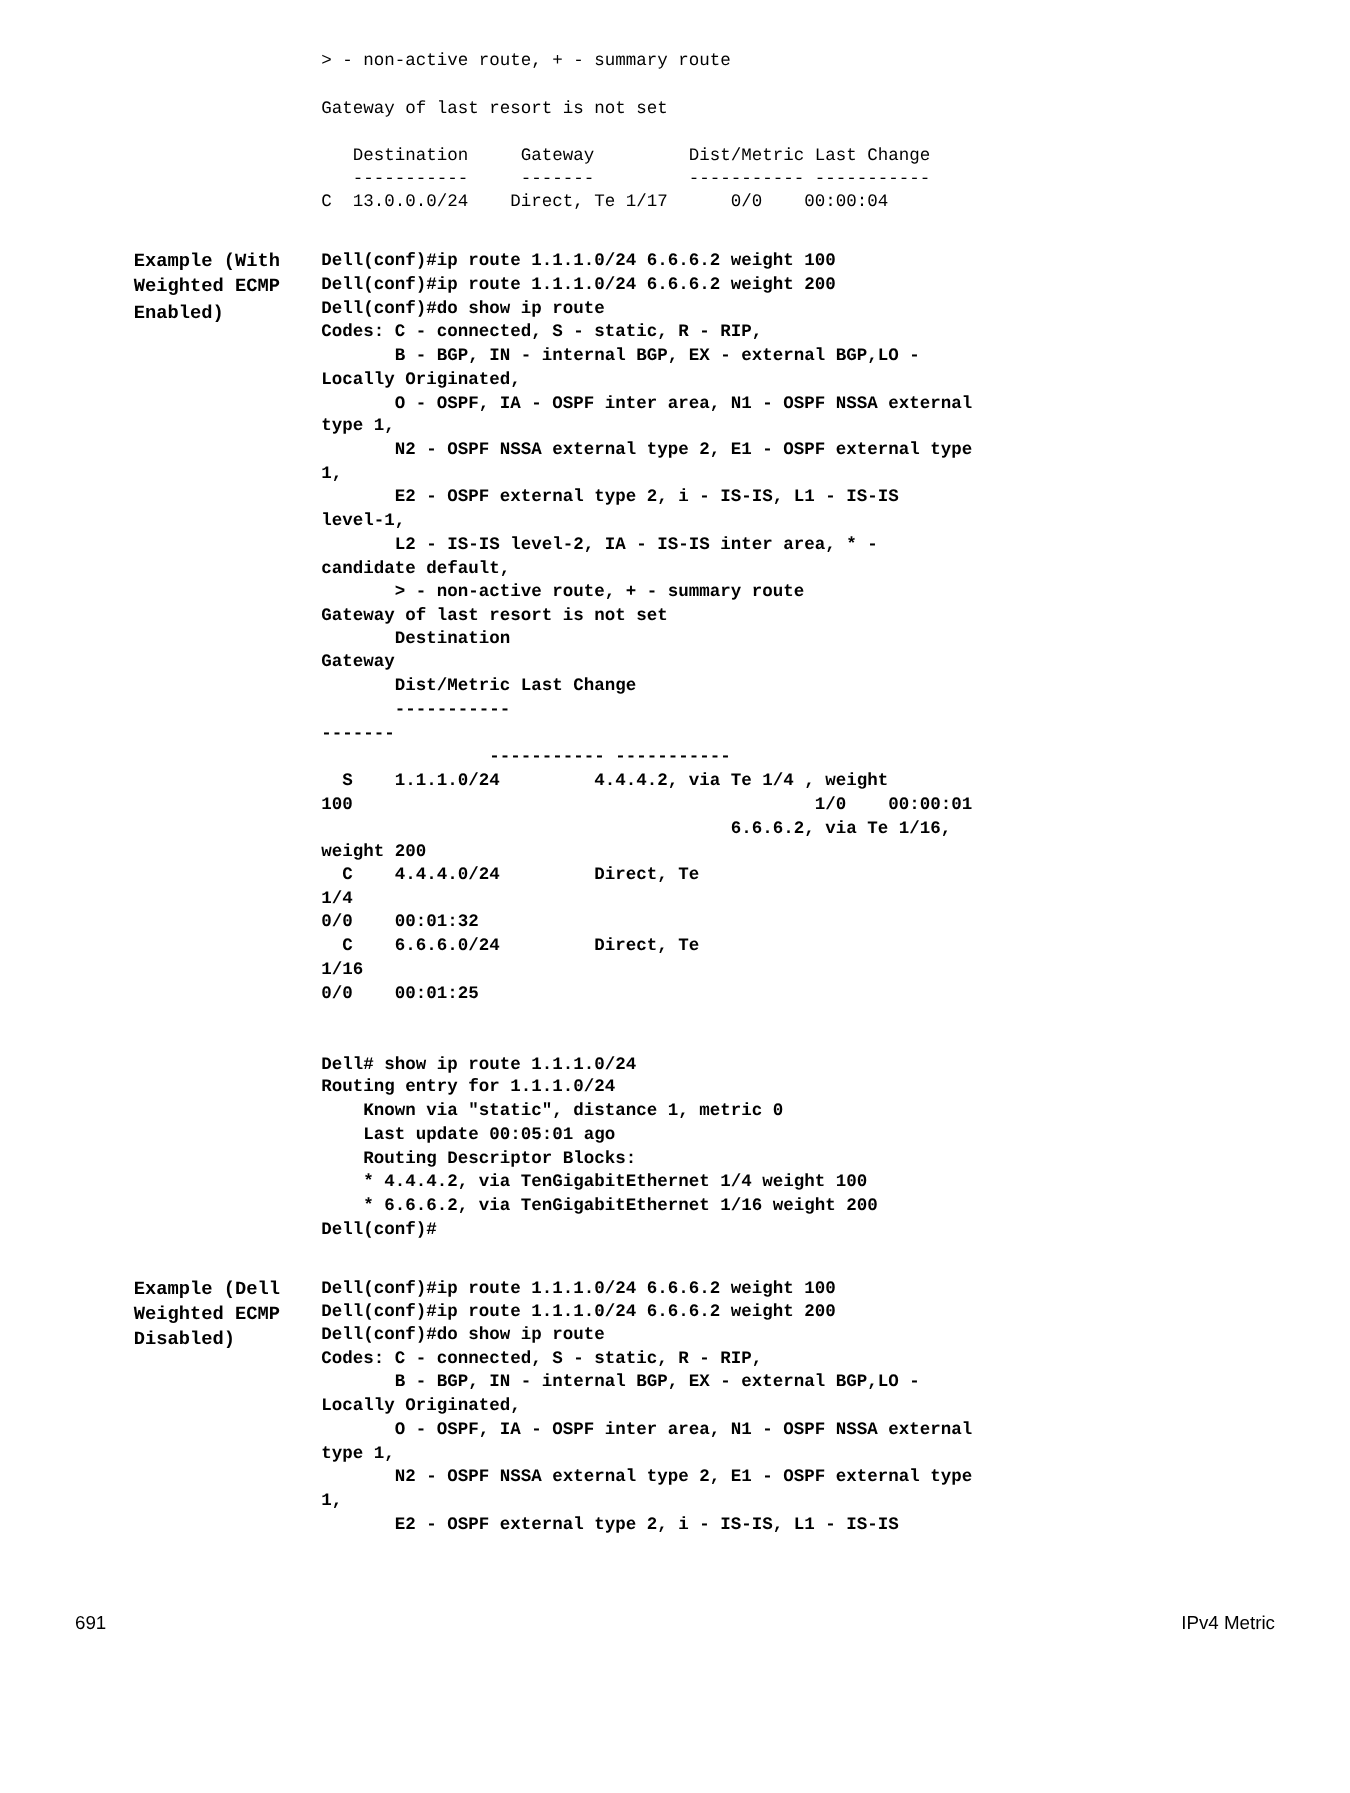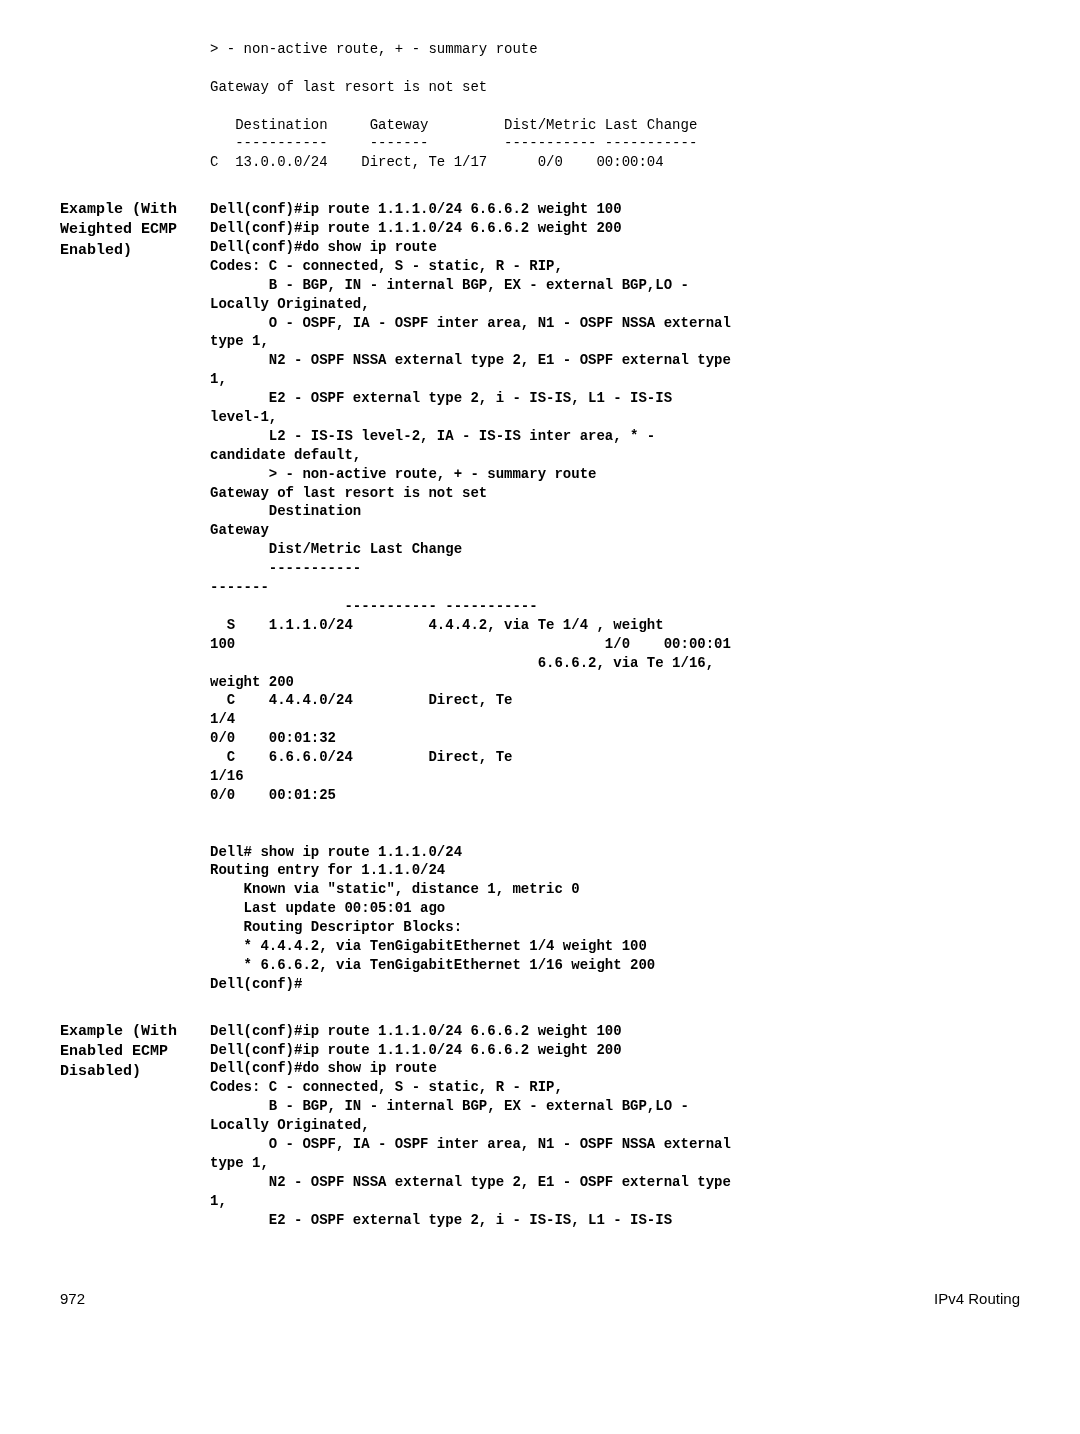--- a/index.html
+++ b/index.html
@@ -11,20 +11,21 @@
   body {
     font-family: "Courier New", Courier, monospace;
     font-size: 14px;
     color: #000000;
     padding: 40px 60px 40px 60px;
     box-sizing: border-box;
     line-height: 1.35;
   }
   .block {
     margin-bottom: 28px;
+    margin-left: 47px;
   }
   .row {
     display: flex;
     align-items: flex-start;
   }
   .label-col {
     width: 150px;
     flex: 0 0 150px;
     font-family: Liberation Mono, monospace;
     font-size: 15px;
@@ -107,31 +108,31 @@
     Last update 00:05:01 ago
     Routing Descriptor Blocks:
     * 4.4.4.2, via TenGigabitEthernet 1/4 weight 100
     * 6.6.6.2, via TenGigabitEthernet 1/16 weight 200
 Dell(conf)#</div>
   </div>
 </div>
 
 <div class="block">
   <div class="row">
-    <div class="label-col">Example (With Enabled ECMP Disabled)</div>
+    <div class="label-col">Example (Dell Weighted ECMP Disabled)</div>
     <div class="code-col">Dell(conf)#ip route 1.1.1.0/24 6.6.6.2 weight 100
 Dell(conf)#ip route 1.1.1.0/24 6.6.6.2 weight 200
 Dell(conf)#do show ip route
 Codes: C - connected, S - static, R - RIP,
        B - BGP, IN - internal BGP, EX - external BGP,LO - 
 Locally Originated,
        O - OSPF, IA - OSPF inter area, N1 - OSPF NSSA external 
 type 1,
        N2 - OSPF NSSA external type 2, E1 - OSPF external type 
 1,
        E2 - OSPF external type 2, i - IS-IS, L1 - IS-IS </div>
   </div>
 </div>
 
 <div class="footer">
-  <span>972</span>
-  <span>IPv4 Routing</span>
+  <span>691</span>
+  <span>IPv4 Metric</span>
 </div>
 
 </body></html>

